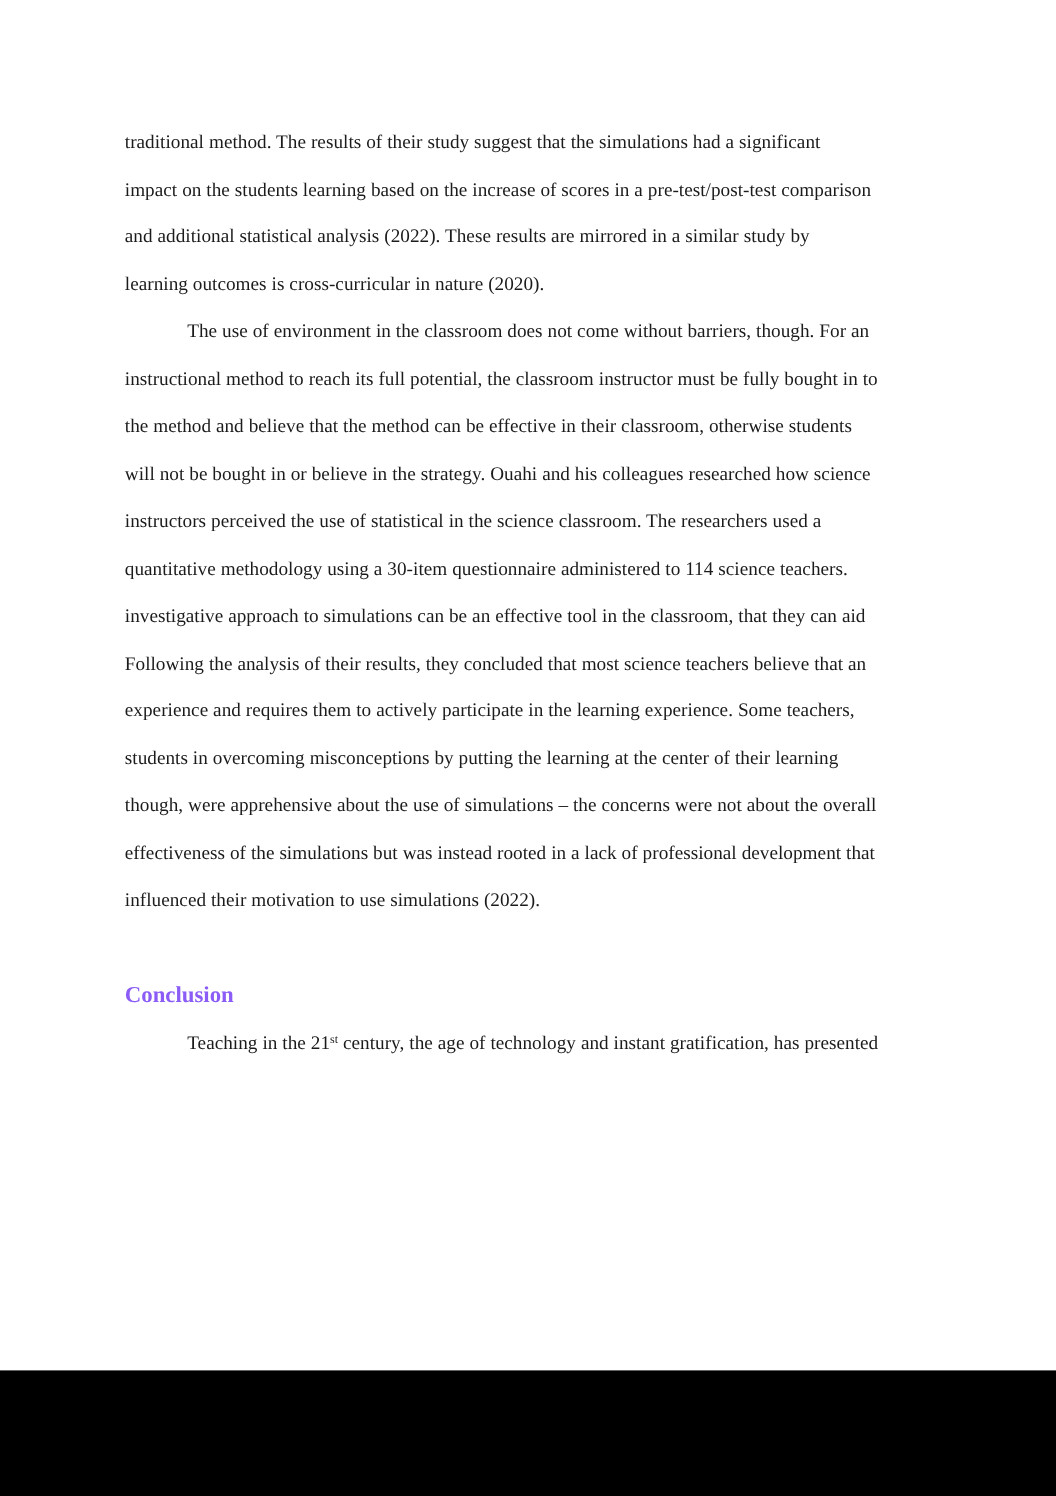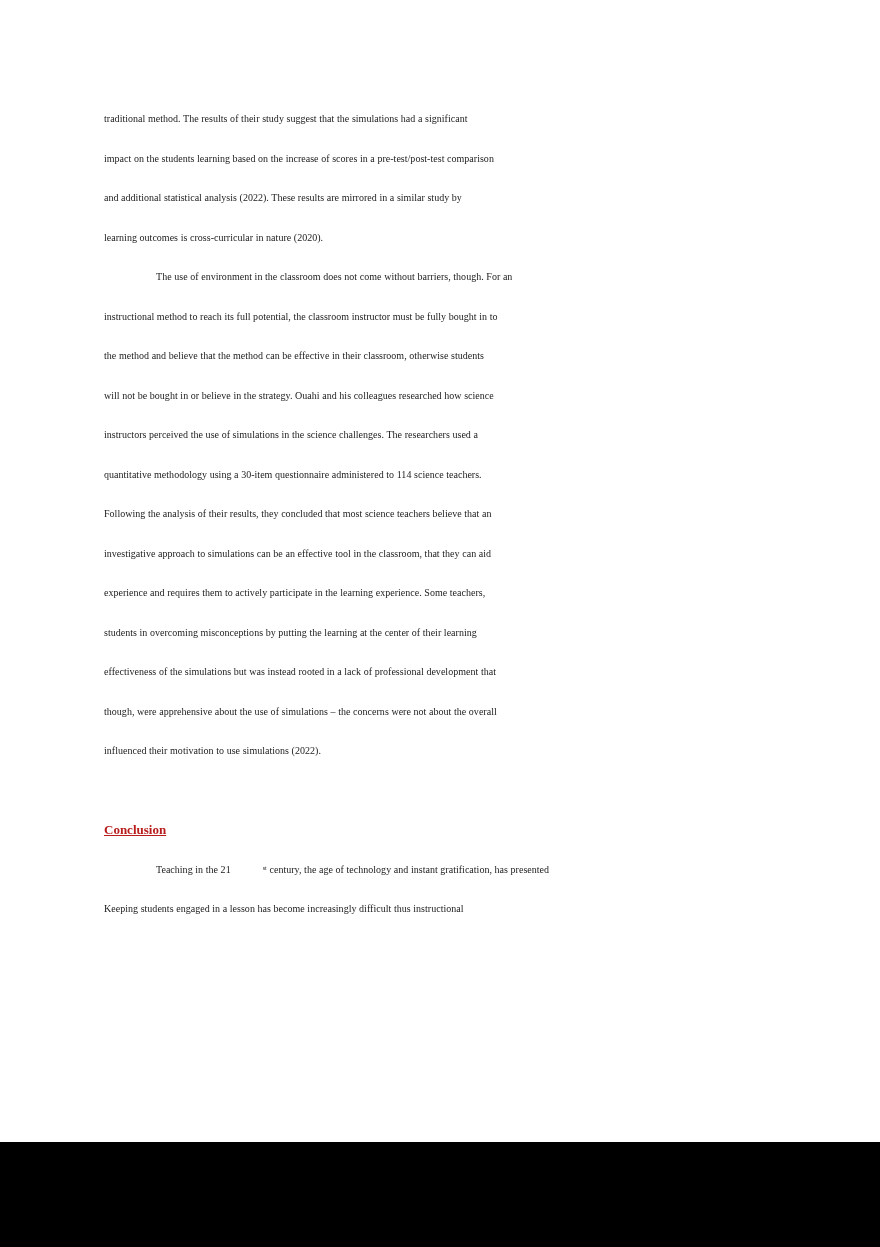--- a/index.html
+++ b/index.html
@@ -18,52 +18,50 @@
     overflow: hidden;
   }
   .doc-body {
     position: absolute;
     left: 104px;
     top: 99px;
     width: 676px;
   }
   .para {
     margin: 0;
-    font-size: 10px;
+    font-size: 16px;
     line-height: 39.5px;
     color: #1b1b1b;
     text-align: left;
     letter-spacing: 0.02px;
     word-spacing: 0.1px;
   }
   .para .line {
     display: block;
     white-space: pre-wrap;
   }
   .indent {
     display: inline-block;
     width: 52px;
   }
   .blank-line {
     display: block;
     height: 39.5px;
   }
   .heading {
     margin: 0;
-    font-size: 13px;
+    font-size: 19px;
     line-height: 39.5px;
     font-weight: bold;
-    color: #b91c1c;
-    text-decoration: underline;
+    color: #8b5cf6;
   }
   sup {
     font-size: 0.62em;
     vertical-align: 0.45em;
     line-height: 0;
-    margin-left: 32px;
   }
   .bottom-bar {
     position: absolute;
     left: 0;
     top: 1142px;
     width: 880px;
     height: 105px;
     background: #000000;
   }
 </style>
@@ -79,37 +77,36 @@
       <span class="line">impact on the students learning based on the increase of scores in a pre-test/post-test comparison</span>
       <span class="line">and additional statistical analysis (2022). These results are mirrored in a similar study by</span>
       <span class="line">learning outcomes is cross-curricular in nature (2020).</span>
     </p>
 
     <p class="para">
       <span class="line"><span class="indent"></span><span>The use of environment in the classroom does not come without barriers, though. For an</span></span>
       <span class="line">instructional method to reach its full potential, the classroom instructor must be fully bought in to</span>
       <span class="line">the method and believe that the method can be effective in their classroom, otherwise students</span>
       <span class="line">will not be bought in or believe in the strategy. Ouahi and his colleagues researched how science</span>
-      <span class="line">instructors perceived the use of simulations in the science challenges. The researchers used a</span>
+      <span class="line">instructors perceived the use of statistical in the science classroom. The researchers used a</span>
       <span class="line">quantitative methodology using a 30-item questionnaire administered to 114 science teachers.</span>
+      <span class="line">investigative approach to simulations can be an effective tool in the classroom, that they can aid</span>
       <span class="line">Following the analysis of their results, they concluded that most science teachers believe that an</span>
-      <span class="line">investigative approach to simulations can be an effective tool in the classroom, that they can aid</span>
       <span class="line">experience and requires them to actively participate in the learning experience. Some teachers,</span>
       <span class="line">students in overcoming misconceptions by putting the learning at the center of their learning</span>
+      <span class="line">though, were apprehensive about the use of simulations – the concerns were not about the overall</span>
       <span class="line">effectiveness of the simulations but was instead rooted in a lack of professional development that</span>
-      <span class="line">though, were apprehensive about the use of simulations – the concerns were not about the overall</span>
       <span class="line">influenced their motivation to use simulations (2022).</span>
     </p>
 
     <div class="blank-line"></div>
 
     <h2 class="heading">Conclusion</h2>
 
     <p class="para">
       <span class="line"><span class="indent"></span><span>Teaching in the 21</span><sup>st</sup><span> century, the age of technology and instant gratification, has presented</span></span>
-      <span class="line">Keeping students engaged in a lesson has become increasingly difficult thus instructional</span>
     </p>
 
   </div>
 
   <div class="bottom-bar"></div>
 
 </div>
 
 </body></html>

